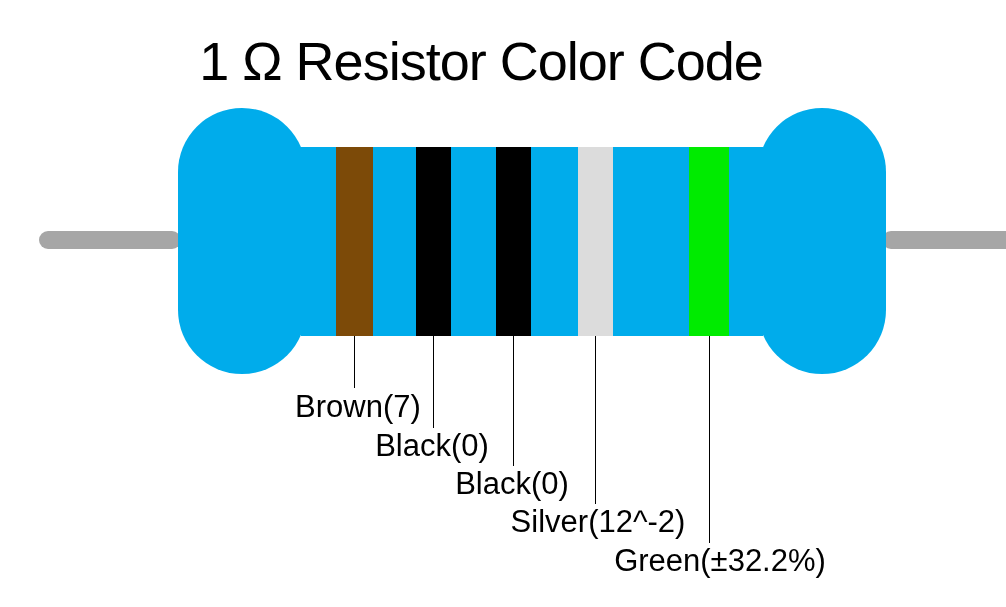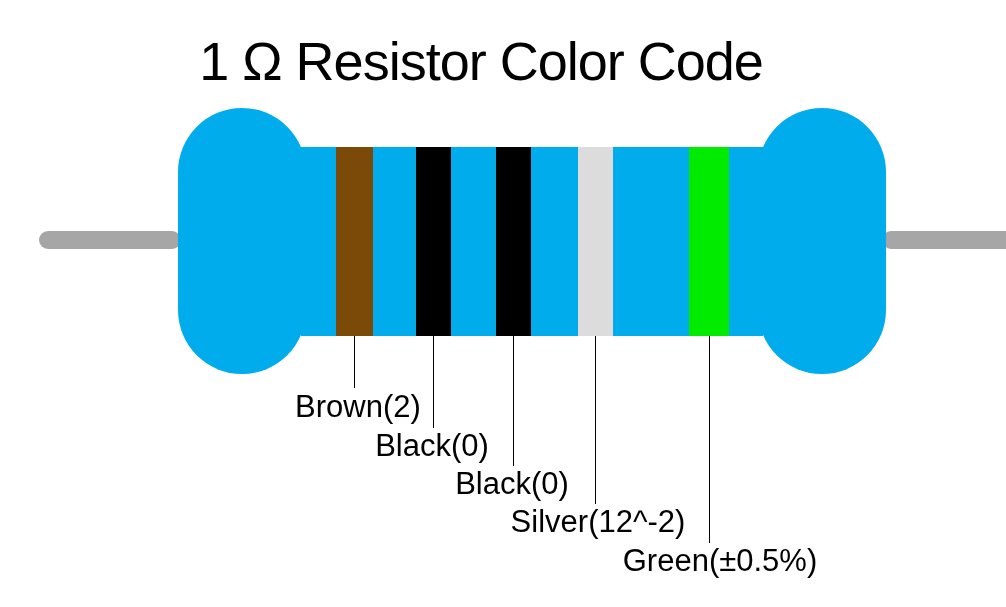--- a/index.html
+++ b/index.html
@@ -105,19 +105,19 @@
   <div class="band band-3" style="background-color: rgb(0, 0, 0);"></div>
   <div class="band band-4" style="background-color: rgb(220, 220, 220);"></div>
   <div class="band band-5" style="background-color: rgb(0, 235, 0);"></div>
 
   <div class="leader leader-1" style="background-color: rgb(0, 0, 0);"></div>
   <div class="leader leader-2" style="background-color: rgb(0, 0, 0);"></div>
   <div class="leader leader-3" style="background-color: rgb(0, 0, 0);"></div>
   <div class="leader leader-4" style="background-color: rgb(0, 0, 0);"></div>
   <div class="leader leader-5" style="background-color: rgb(0, 0, 0);"></div>
 
-  <div class="band-label label-1">Brown(2)</div>
+  <div class="band-label label-1">Brown(7)</div>
   <div class="band-label label-2">Black(0)</div>
   <div class="band-label label-3">Black(0)</div>
   <div class="band-label label-4">Silver(12^-2)</div>
-  <div class="band-label label-5">Green(±0.5%)</div>
+  <div class="band-label label-5">Green(±32.2%)</div>
 
 </div>
 
 </body></html>

